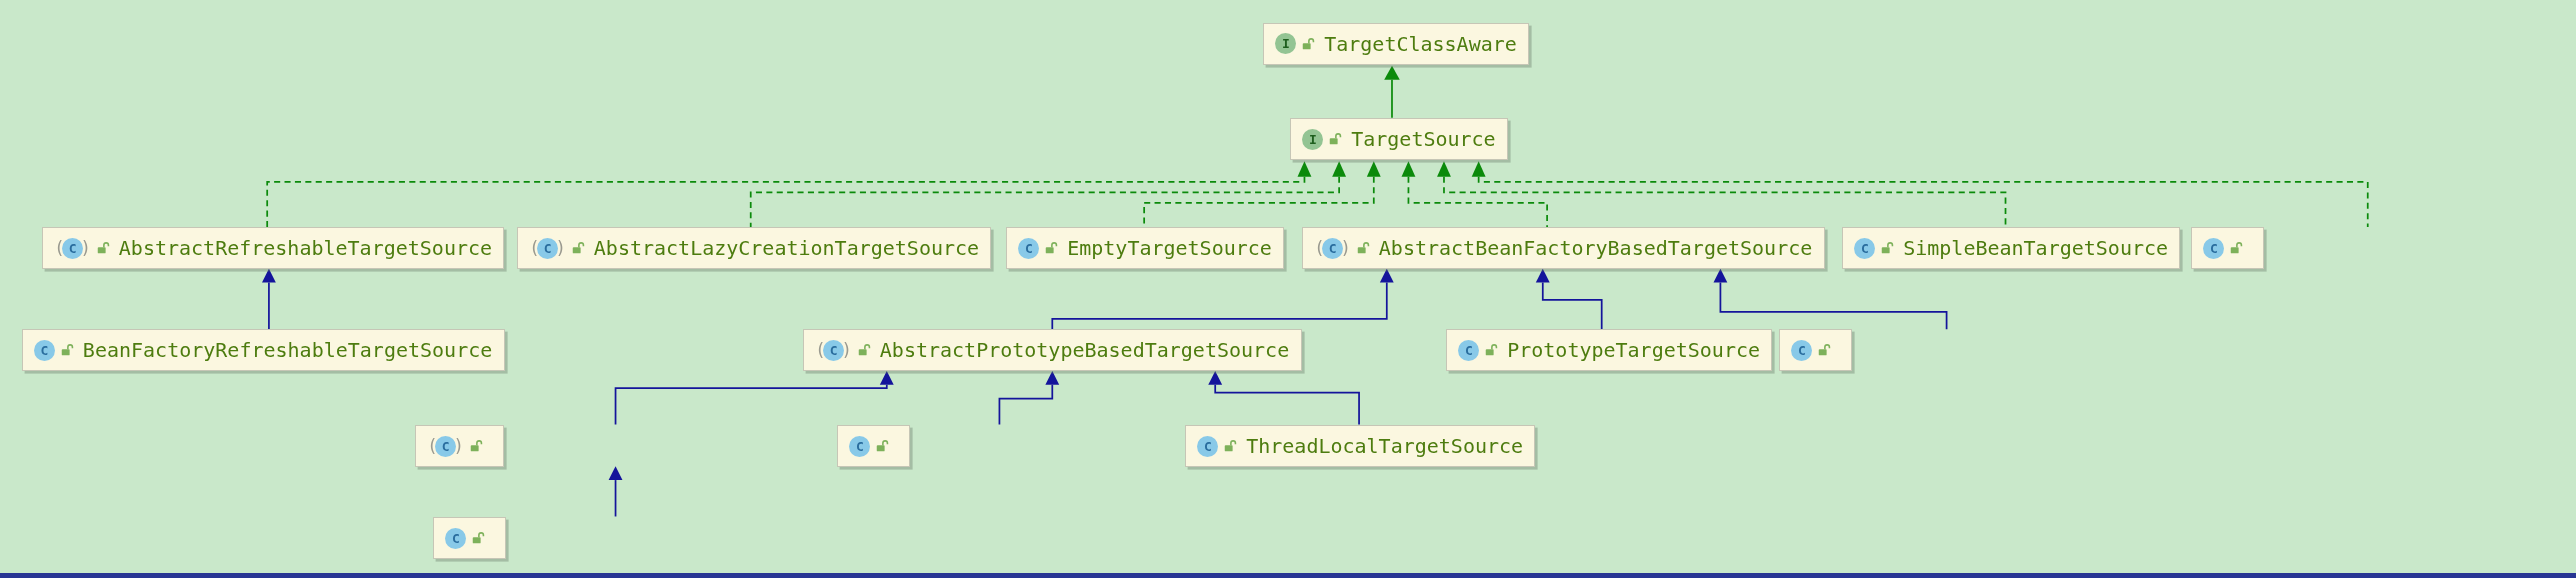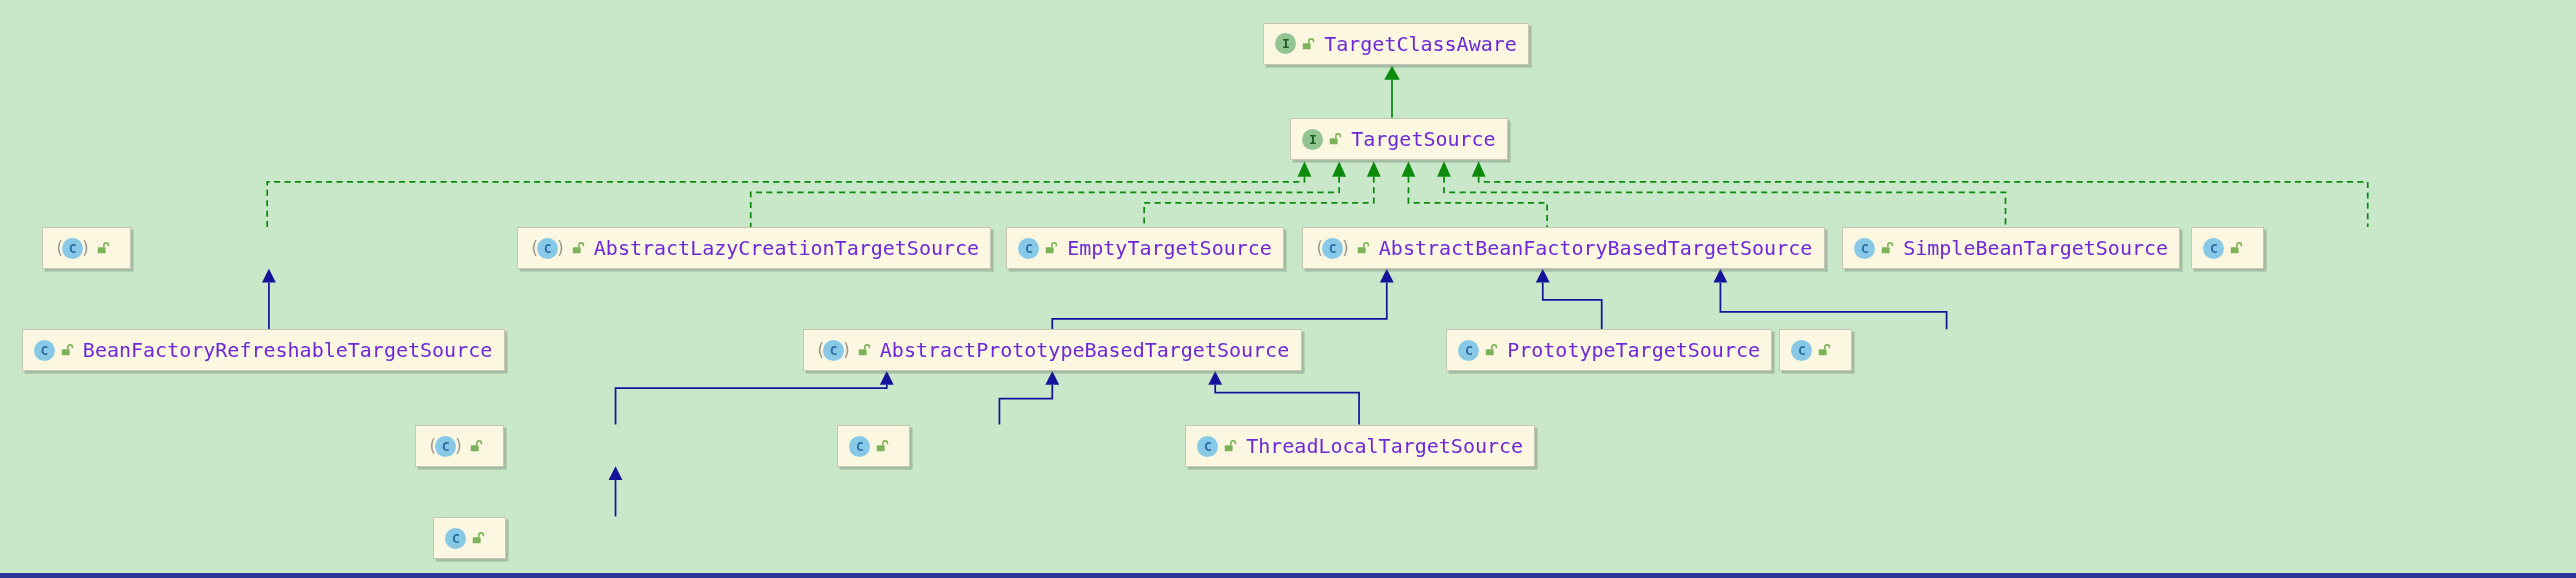--- a/index.html
+++ b/index.html
@@ -9,21 +9,21 @@
     font-family:"DejaVu Sans Mono","Liberation Mono",monospace;
   }
   #edges{position:absolute;left:0;top:0;z-index:1;}
   .node{
     position:absolute;z-index:2;height:42px;
     display:flex;align-items:center;white-space:nowrap;
     background:#fbf7e0;border:0.9px solid #c6c6b6;
     box-shadow:2.6px 2.6px 0 rgba(95,110,95,.35);
     padding:0 11.3px;box-sizing:border-box;cursor:pointer;
   }
-  .node .label{font-size:20px;color:#6d28d9;letter-spacing:0;}
+  .node .label{font-size:20px;color:#4d7c0f;letter-spacing:0;}
   .type-icon{display:inline-flex;align-items:center;margin-right:5.2px;}
   .type-icon .circle{
     width:21px;height:21px;border-radius:50%;
     display:inline-flex;align-items:center;justify-content:center;
     font-size:13px;font-weight:bold;
   }
   .type-icon.iface .circle{background:#93c493;color:#1e5e1e;}
   .type-icon.cls .circle{background:#88c9e8;color:#2a6d9e;}
   .type-icon.abstract::before{content:"(";color:#9a9a90;font-size:17.3px;margin-right:-2.6px;}
   .type-icon.abstract::after{content:")";color:#9a9a90;font-size:17.3px;margin-left:-2.6px;}
@@ -114,20 +114,21 @@
 <div class="node" style="left:42px;top:227px">
   <span class="type-icon cls abstract">
       <span class="circle">C</span>
     </span>
   <span class="lock-icon">
       <svg width="14" height="14" viewBox="0 0 16 16">
         <rect x="2" y="7" width="9" height="7" rx="1" fill="#7db15a"></rect>
         <path d="M9 7 V4.7 a2.6 2.6 0 0 1 5.2 0 V6" fill="none" stroke="#7db15a" stroke-width="1.8"></path>
       </svg>
     </span>
+  <span class="label">AbstractRefreshableTargetSource</span>
 </div>
 
 <div class="node" style="left:517px;top:227px">
   <span class="type-icon cls abstract">
       <span class="circle">C</span>
     </span>
   <span class="lock-icon">
       <svg width="14" height="14" viewBox="0 0 16 16">
         <rect x="2" y="7" width="9" height="7" rx="1" fill="#7db15a"></rect>
         <path d="M9 7 V4.7 a2.6 2.6 0 0 1 5.2 0 V6" fill="none" stroke="#7db15a" stroke-width="1.8"></path>

